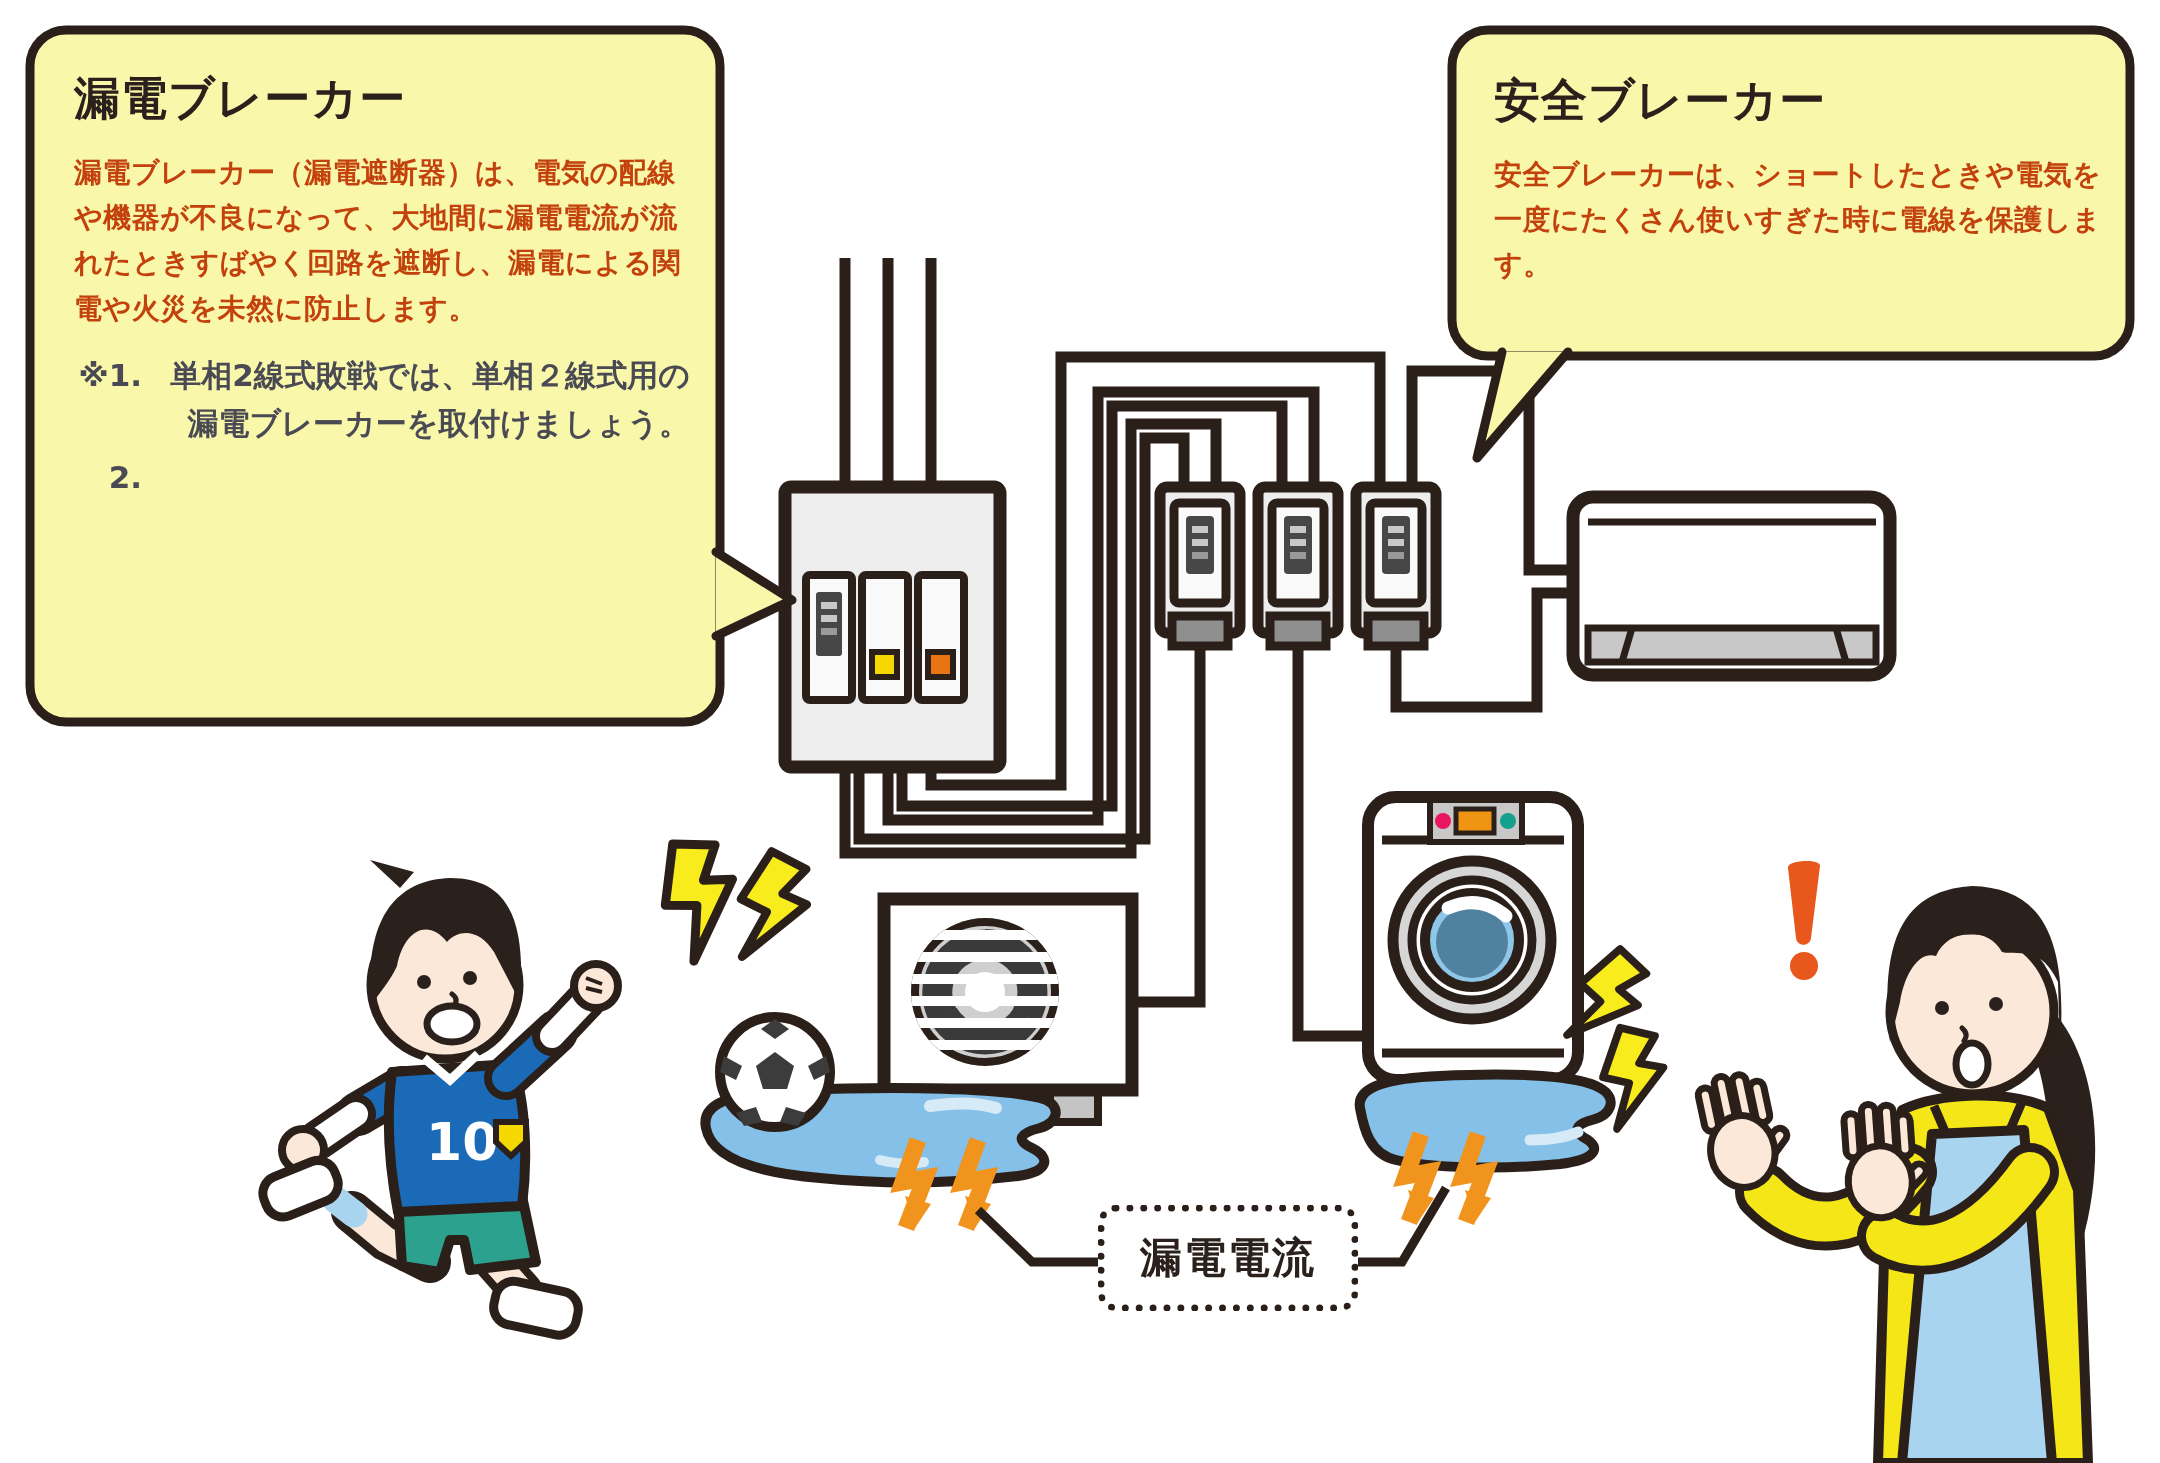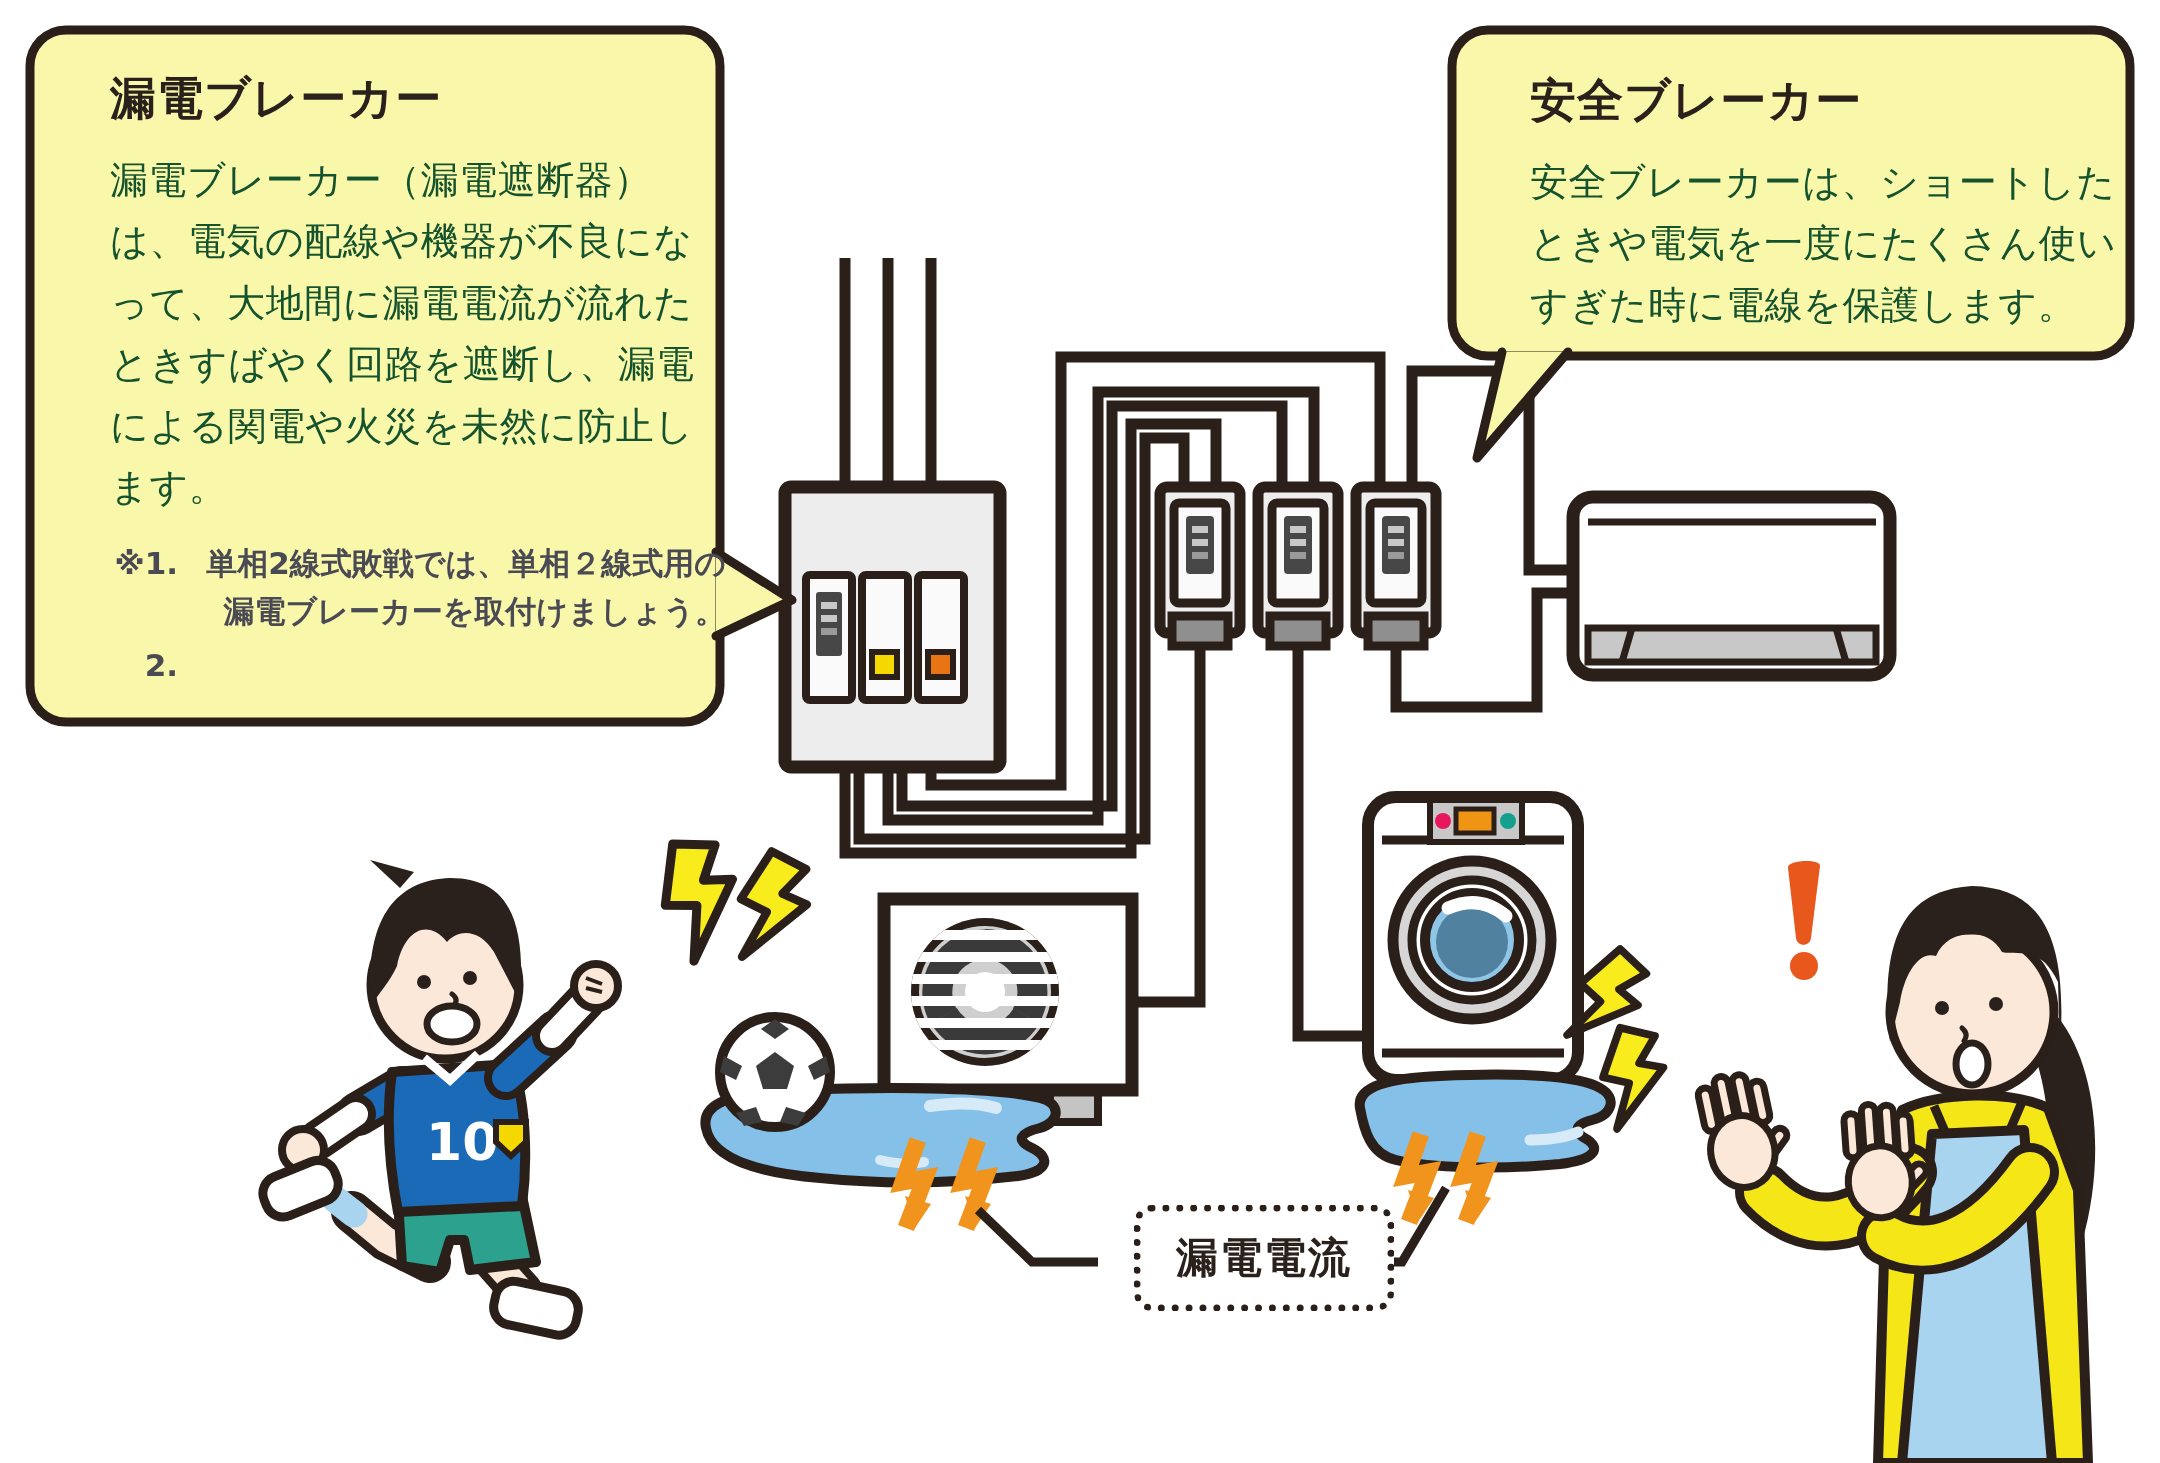--- a/index.html
+++ b/index.html
@@ -1,23 +1,23 @@
 <!DOCTYPE html>
 <html><head>
 <meta charset="utf-8">
 <style>
   html,body{margin:0;padding:0;background:#fff;}
   .stage{position:relative;width:2160px;height:1463px;background:#ffffff;overflow:hidden;
          font-family:"DejaVu Sans","Liberation Sans",sans-serif;color:#2b211c;}
   .stage svg{position:absolute;left:0;top:0;}
-  .overlay{position:absolute;margin-left:36px;}
+  .overlay{position:absolute;}
   
   .bubble-text{line-height:1.6;}
   .bubble-title{font-size:46px;font-weight:700;color:#2b211c;margin:0 0 14px 0;letter-spacing:1px;}
-  .bubble-body{font-size:38px;font-weight:400;color:#14532d;margin:0;line-height:1.62;letter-spacing:0.5px;}
+  .bubble-body{font-size:28px;font-weight:700;color:#c2410c;margin:0;line-height:1.62;letter-spacing:0.5px;}
   .bubble-notes{margin-top:20px;font-size:31px;font-weight:700;color:#4a4a55;line-height:1.55;}
   .note-row{display:flex;margin-bottom:6px;}
   .note-marker{flex:0 0 78px;text-align:right;padding-right:10px;box-sizing:border-box;}
   .note-body{flex:1;text-align:right;}
   
   .leak-label{left:1098px;top:1205px;width:260px;height:106px;box-sizing:border-box;
               border:7px dotted #2b1f1a;border-radius:18px;background:#ffffff;
               display:flex;align-items:center;justify-content:center;
               font-size:42px;font-weight:700;color:#2b211c;letter-spacing:2px;}
 </style>

